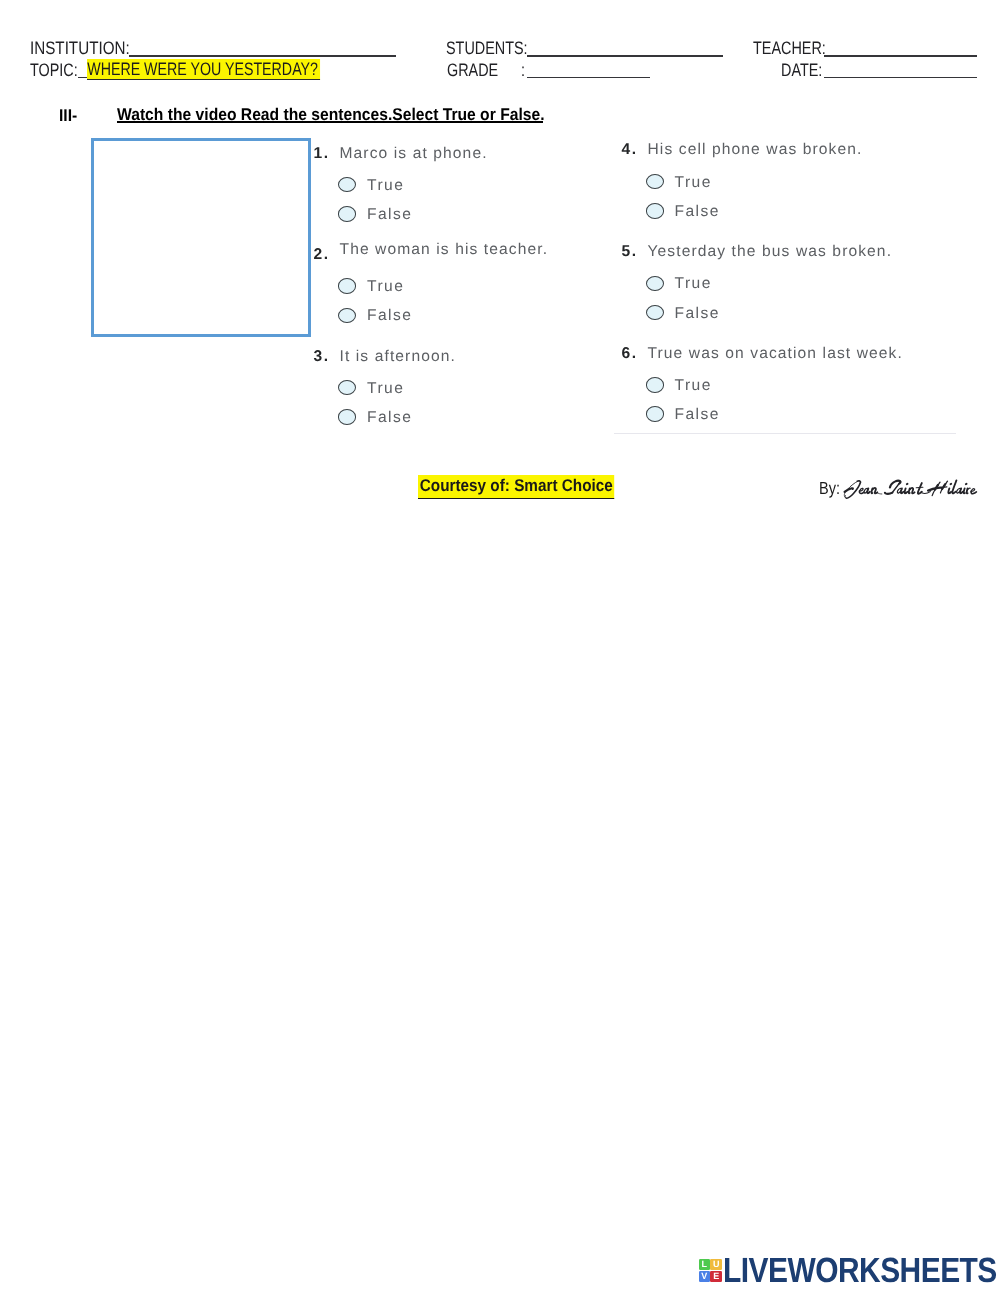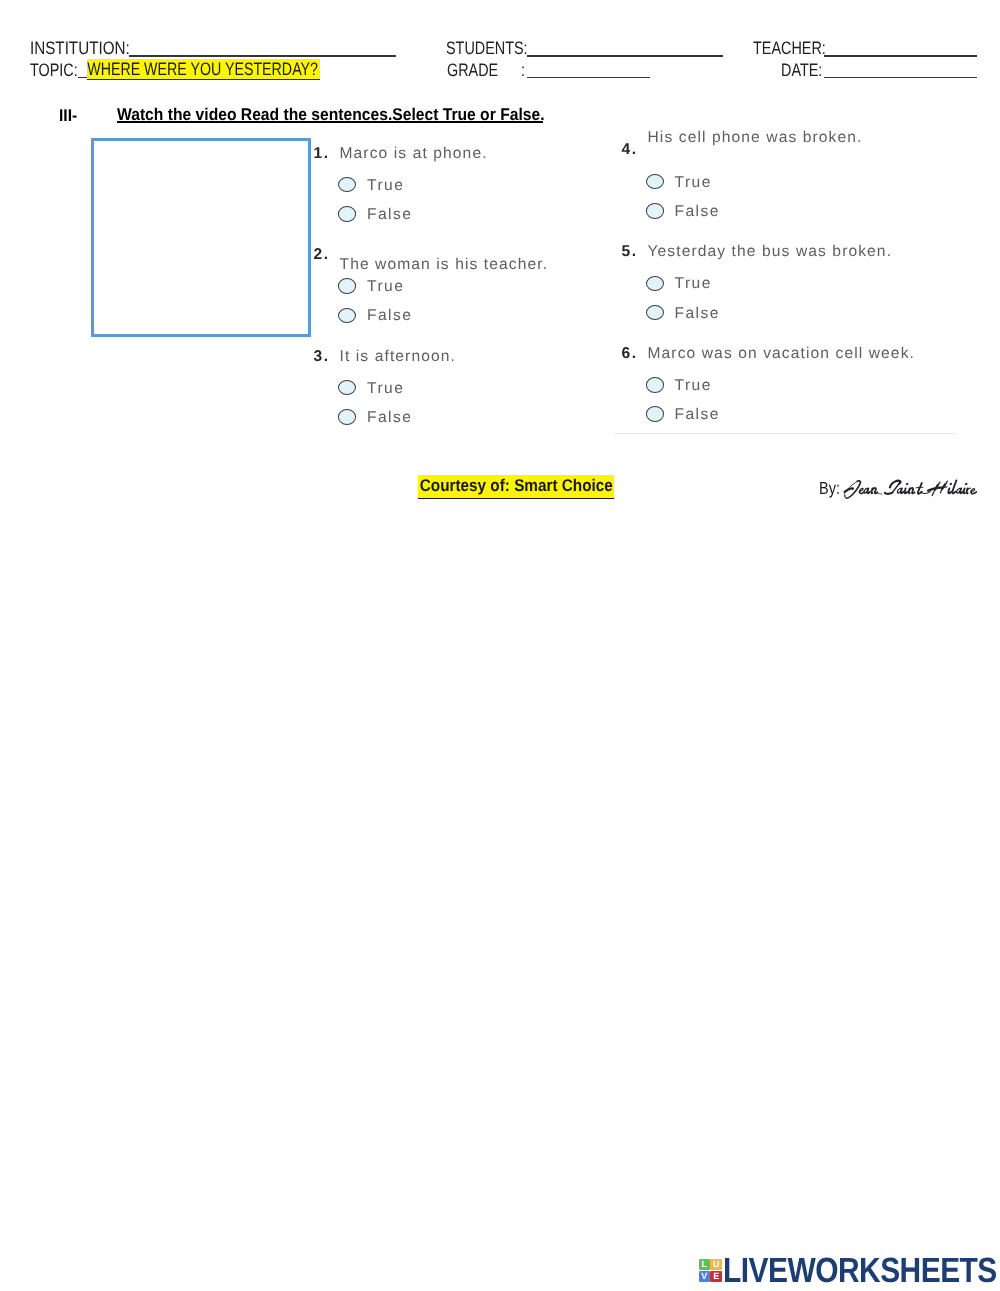--- a/index.html
+++ b/index.html
@@ -118,45 +118,45 @@
   <div class="vbox" style="left:91.2px;top:138px;width:219.5px;height:198.5px;"></div>
 
   <div id="questions">
       <div class="q-num" style="left: 313.5px; top: 145.7px;">1.</div>
       <div class="q-txt" style="left: 339.5px; top: 145.7px;">Marco is at phone.</div>
       <div class="radio" style="left: 337.6px; top: 176.9px;"></div>
       <div class="opt-txt" style="left: 367px; top: 177.7px;">True</div>
       <div class="radio" style="left: 337.6px; top: 206px;"></div>
       <div class="opt-txt" style="left: 367px; top: 206.8px;">False</div>
       <div class="q-num" style="left: 313.5px; top: 247.2px;">2.</div>
-      <div class="q-txt" style="left: 339.5px; top: 257px;">The woman is his teacher.</div>
+      <div class="q-txt" style="left: 339.5px; top: 242px;">The woman is his teacher.</div>
       <div class="radio" style="left: 337.6px; top: 278.4px;"></div>
       <div class="opt-txt" style="left: 367px; top: 279.2px;">True</div>
       <div class="radio" style="left: 337.6px; top: 307.5px;"></div>
       <div class="opt-txt" style="left: 367px; top: 308.3px;">False</div>
       <div class="q-num" style="left: 313.5px; top: 348.7px;">3.</div>
       <div class="q-txt" style="left: 339.5px; top: 348.7px;">It is afternoon.</div>
       <div class="radio" style="left: 337.6px; top: 379.9px;"></div>
       <div class="opt-txt" style="left: 367px; top: 380.7px;">True</div>
       <div class="radio" style="left: 337.6px; top: 409px;"></div>
       <div class="opt-txt" style="left: 367px; top: 409.8px;">False</div>
       <div class="q-num" style="left: 621.5px; top: 142.3px;">4.</div>
-      <div class="q-txt" style="left: 647.5px; top: 130px;">His cell phone was broken.</div>
+      <div class="q-txt" style="left: 647.5px; top: 142px;">His cell phone was broken.</div>
       <div class="radio" style="left: 645.8px; top: 173.8px;"></div>
       <div class="opt-txt" style="left: 674.5px; top: 174.6px;">True</div>
       <div class="radio" style="left: 645.8px; top: 203px;"></div>
       <div class="opt-txt" style="left: 674.5px; top: 203.8px;">False</div>
       <div class="q-num" style="left: 621.5px; top: 244px;">5.</div>
       <div class="q-txt" style="left: 647.5px; top: 244px;">Yesterday the bus was broken.</div>
       <div class="radio" style="left: 645.8px; top: 275.5px;"></div>
       <div class="opt-txt" style="left: 674.5px; top: 276.3px;">True</div>
       <div class="radio" style="left: 645.8px; top: 304.7px;"></div>
       <div class="opt-txt" style="left: 674.5px; top: 305.5px;">False</div>
       <div class="q-num" style="left: 621.5px; top: 345.7px;">6.</div>
-      <div class="q-txt" style="left: 647.5px; top: 345.7px;">Marco was on vacation cell week.</div>
+      <div class="q-txt" style="left: 647.5px; top: 345.7px;">True was on vacation last week.</div>
       <div class="radio" style="left: 645.8px; top: 377.2px;"></div>
       <div class="opt-txt" style="left: 674.5px; top: 378px;">True</div>
       <div class="radio" style="left: 645.8px; top: 406.4px;"></div>
       <div class="opt-txt" style="left: 674.5px; top: 407.2px;">False</div>
     </div>
 
   <div class="sep" style="left:614.3px;top:432.9px;width:341.7px;"></div>
 
   <div class="hl-courtesy" style="left:418.1px;top:474.6px;">Courtesy of: Smart Choice</div>
   <div class="by-lbl" style="left:819.3px;top:480.2px;">By:</div>

